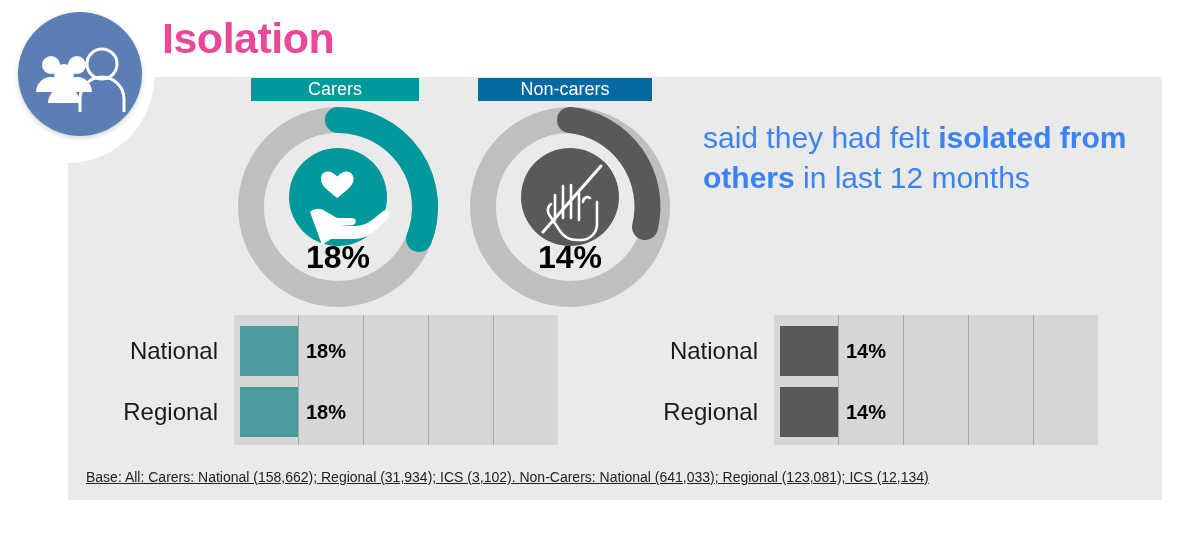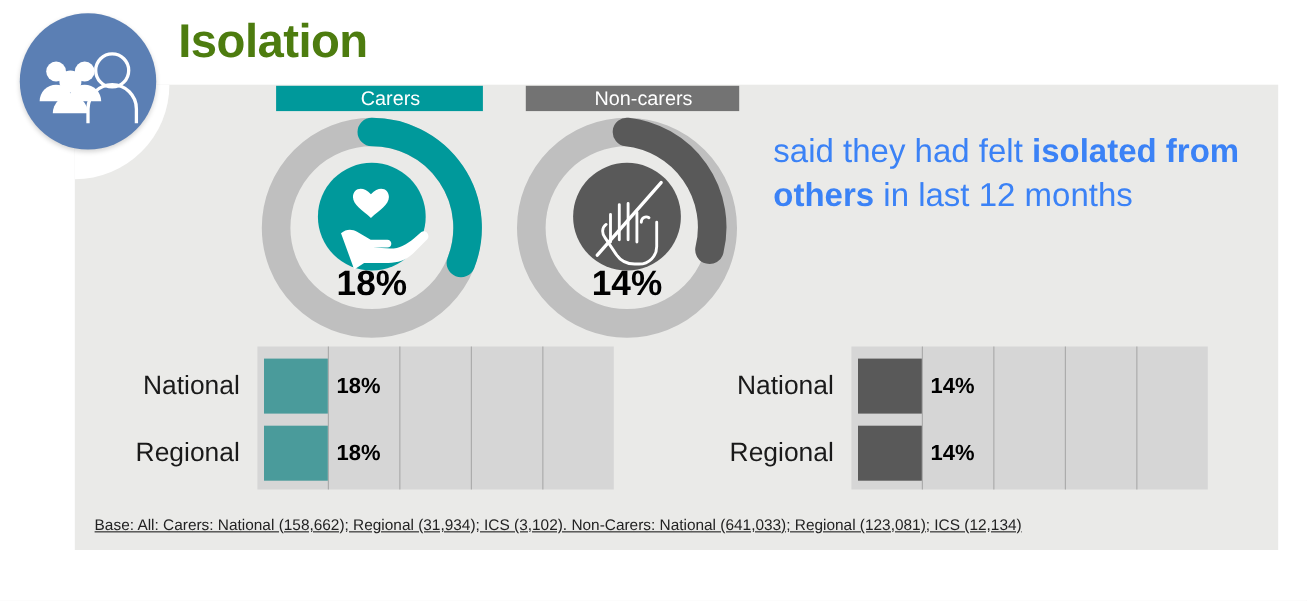--- a/index.html
+++ b/index.html
@@ -47,37 +47,36 @@
     box-shadow: 0 2px 5px rgba(0,0,0,.18);
   }
   #badge svg { display: block; }
 
   #page-title {
     position: absolute;
     left: 162px;
     top: 14px;
     font-size: 43px;
     font-weight: bold;
-    color: #4d7c0f;
+    color: #ec4899;
     letter-spacing: -0.5px;
     white-space: nowrap;
   }
 
   
   .grp-label {
     position: absolute;
     height: 23px;
     line-height: 23px;
     text-align: center;
     color: #ffffff;
     font-size: 18px;
-    padding-left: 20px;
   }
   #label-carers     { left: 251px; top: 78px; width: 168px; background: #00999b; }
-  #label-noncarers  { left: 478px; top: 78px; width: 174px; background: #737373; }
+  #label-noncarers  { left: 478px; top: 78px; width: 174px; background: #0369a1; }
 
   
   .donut { position: absolute; }
   #donut-carers    { left: 228px; top: 100px; }
   #donut-noncarers { left: 460px; top: 100px; }
 
   .donut-value {
     position: absolute;
     width: 220px;
     text-align: center;

